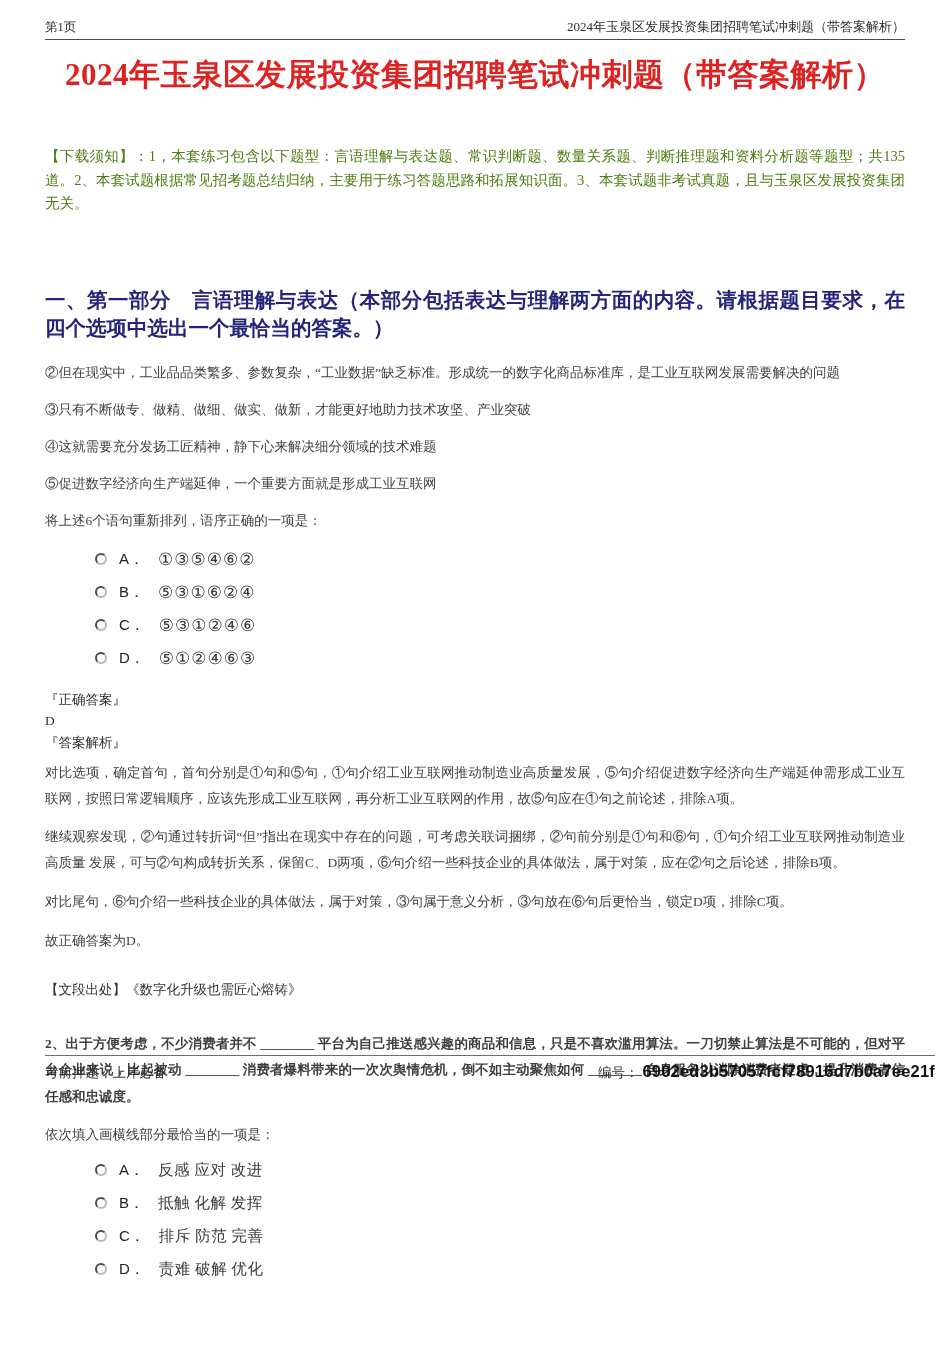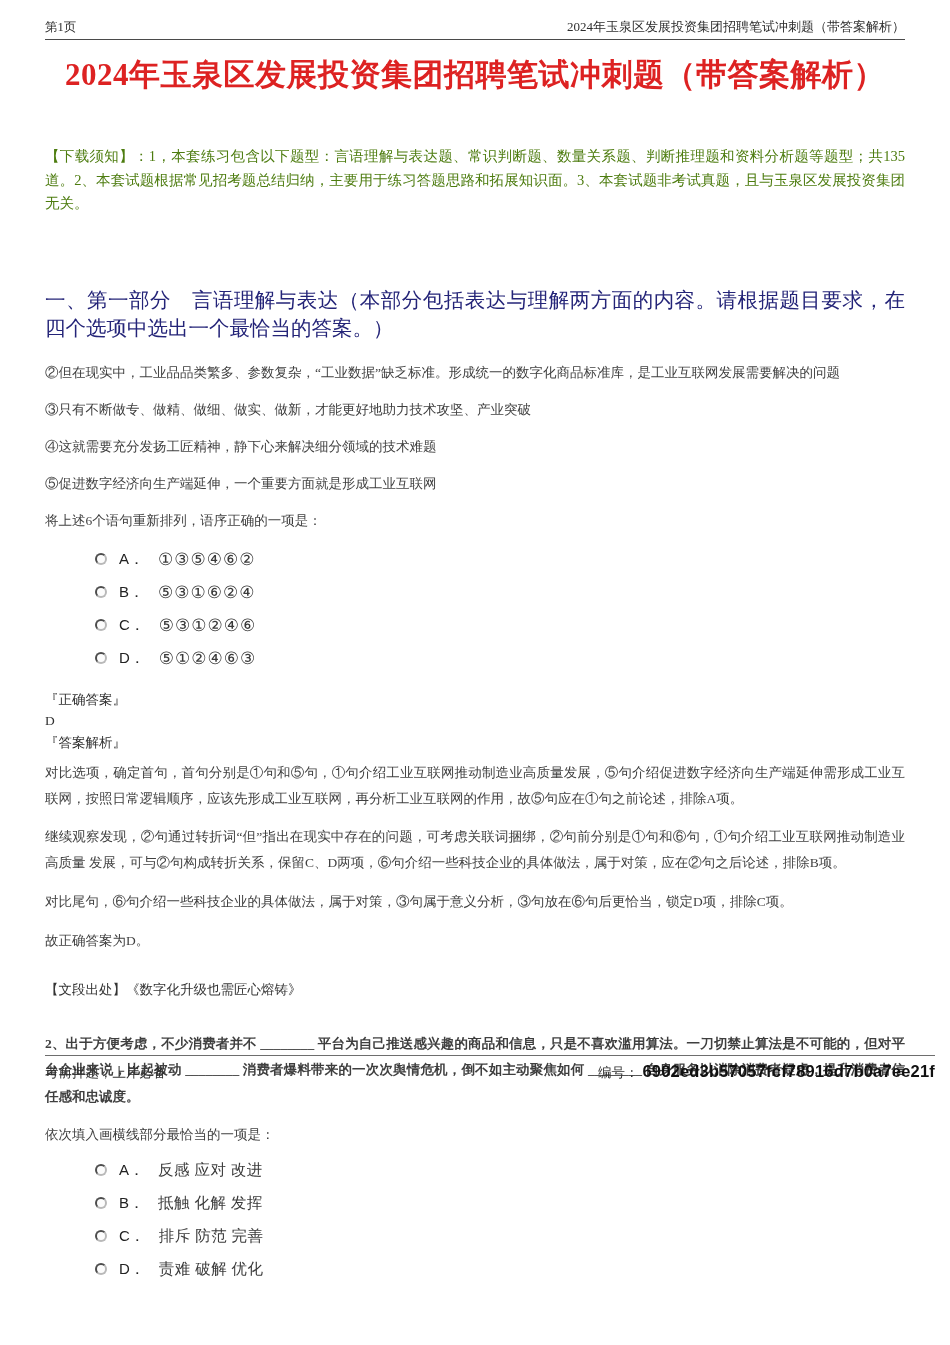--- a/index.html
+++ b/index.html
@@ -45,21 +45,21 @@
     margin-top:50px;
     font-size:14.5px;
     line-height:1.62;
     color:#4d7c0f;
     text-align:justify;
   }
   
   .section-heading{
     margin-top:70px;
     font-size:20.5px;
-    font-weight:normal;
+    font-weight:bold;
     color:var(--section-navy);
     line-height:1.4;
     text-align:justify;
   }
   
   .qblock{margin-top:19px;}
   .qline{
     margin:0 0 14px 0;
     font-size:13.5px;
     line-height:1.7;

